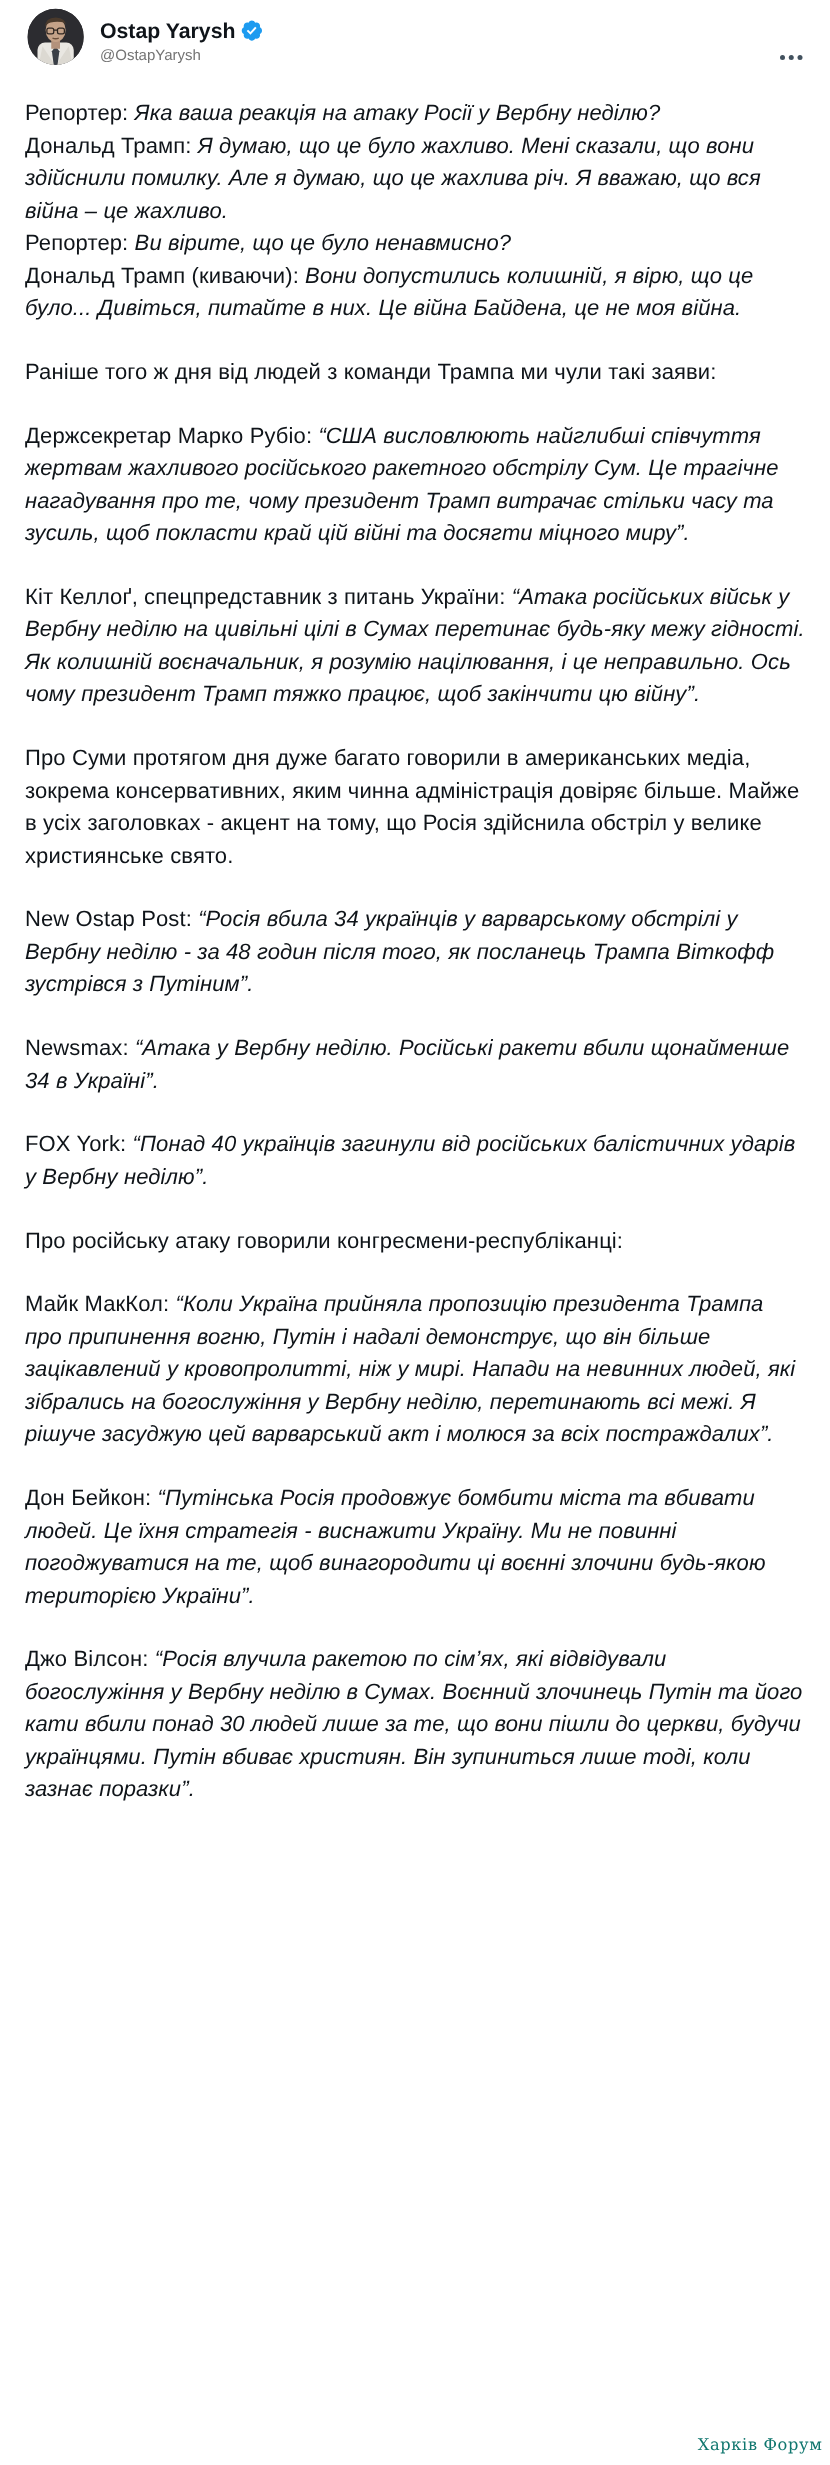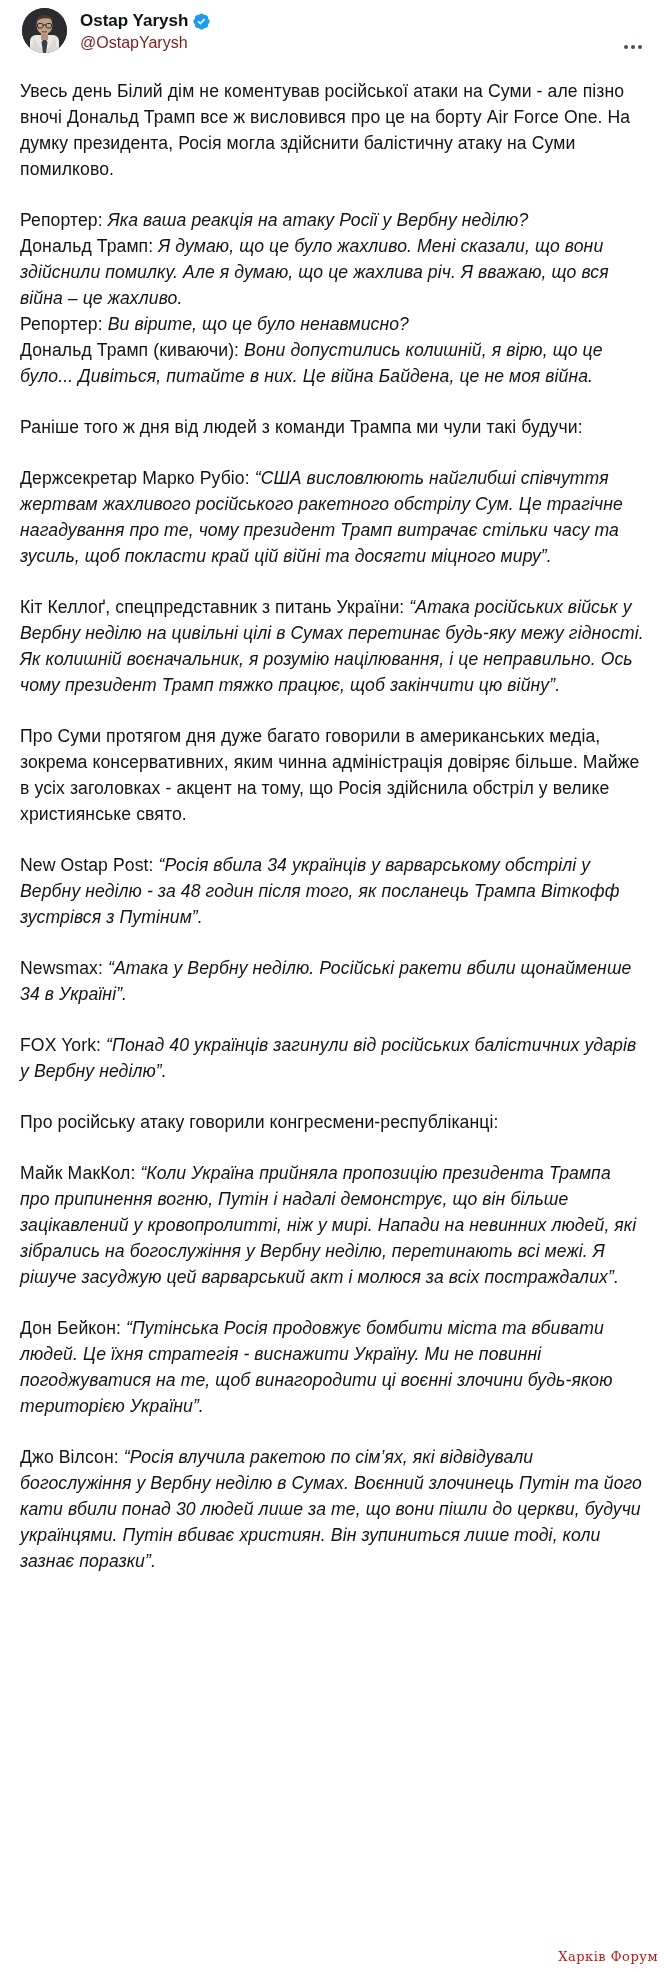--- a/index.html
+++ b/index.html
@@ -38,22 +38,22 @@
     align-items: center;
     gap: 4px;
   }
   .display-name {
     font-weight: 700;
     font-size: 17px;
     color: #0f1419;
   }
   .verified-badge { width: 19px; height: 19px; margin-top: 1px; }
   .handle {
-    font-size: 16px;
-    color: #7f1d1d;
+    font-size: 12px;
+    color: #737373;
     margin-top: 2px;
   }
   .more-btn {
     margin-left: auto;
     margin-top: 10px;
     display: flex;
     gap: 3px;
     padding: 4px;
     cursor: pointer;
   }
@@ -71,21 +71,21 @@
   .post-body p { margin: 25px 0; }
   .dialogue-line { margin: 0; }
   .speaker { font-style: normal; }
   .quote-text { font-style: italic; }
   .watermark {
     position: absolute;
     right: 6px;
     bottom: 8px;
     font-family: "DejaVu Serif", serif;
     font-size: 13px;
-    color: #b91c1c;
+    color: #0f766e;
     letter-spacing: 0.5px;
   }
 </style>
 </head>
 <body>
 
 <div class="tweet-header">
   <div class="avatar">
     <svg width="45" height="45" viewBox="0 0 45 45">
       <rect width="45" height="45" fill="#2c2c30"></rect>
@@ -112,30 +112,29 @@
     <div class="handle">@OstapYarysh</div>
   </div>
   <div class="more-btn">
     <span class="dot"></span>
     <span class="dot"></span>
     <span class="dot"></span>
   </div>
 </div>
 
 <div class="post-body">
-  <p><span>Увесь день Білий дім не коментував російської атаки на Суми - але пізно вночі Дональд Трамп все ж висловився про це на борту Air Force One. На думку президента, Росія могла здійснити балістичну атаку на Суми помилково.</span></p>
 
   <p>
     <span class="dialogue-line"><span class="speaker">Репортер: </span><span class="quote-text">Яка ваша реакція на атаку Росії у Вербну неділю?</span><br>
     <span class="speaker">Дональд Трамп: </span><span class="quote-text">Я думаю, що це було жахливо. Мені сказали, що вони здійснили помилку. Але я думаю, що це жахлива річ. Я вважаю, що вся війна – це жахливо.</span><br>
     <span class="speaker">Репортер: </span><span class="quote-text">Ви вірите, що це було ненавмисно?</span><br>
     <span class="speaker">Дональд Трамп (киваючи): </span><span class="quote-text">Вони допустились колишній, я вірю, що це було... Дивіться, питайте в них. Це війна Байдена, це не моя війна.</span></span>
   </p>
 
-  <p><span>Раніше того ж дня від людей з команди Трампа ми чули такі будучи:</span></p>
+  <p><span>Раніше того ж дня від людей з команди Трампа ми чули такі заяви:</span></p>
 
   <p><span class="speaker">Держсекретар Марко Рубіо: </span><span class="quote-text">“США висловлюють найглибші співчуття жертвам жахливого російського ракетного обстрілу Сум. Це трагічне нагадування про те, чому президент Трамп витрачає стільки часу та зусиль, щоб покласти край цій війні та досягти міцного миру”.</span></p>
 
   <p><span class="speaker">Кіт Келлоґ, спецпредставник з питань України: </span><span class="quote-text">“Атака російських військ у Вербну неділю на цивільні цілі в Сумах перетинає будь-яку межу гідності. Як колишній воєначальник, я розумію націлювання, і це неправильно. Ось чому президент Трамп тяжко працює, щоб закінчити цю війну”.</span></p>
 
 
   <p><span>Про Суми протягом дня дуже багато говорили в американських медіа, зокрема консервативних, яким чинна адміністрація довіряє більше. Майже в усіх заголовках - акцент на тому, що Росія здійснила обстріл у велике християнське свято.</span></p>
 
   <p><span class="speaker">New Ostap Post: </span><span class="quote-text">“Росія вбила 34 українців у варварському обстрілі у Вербну неділю - за 48 годин після того, як посланець Трампа Віткофф зустрівся з Путіним”.</span></p>
 

